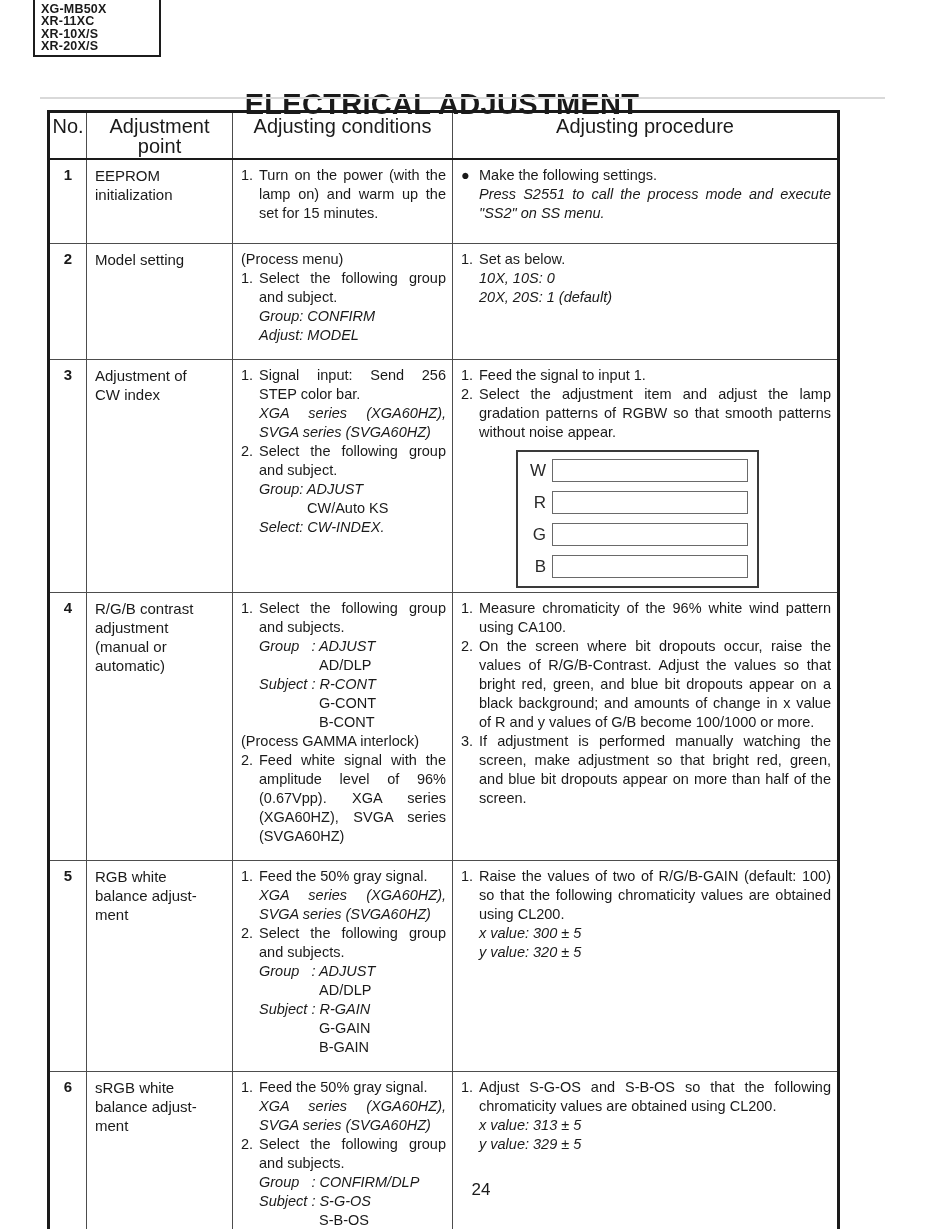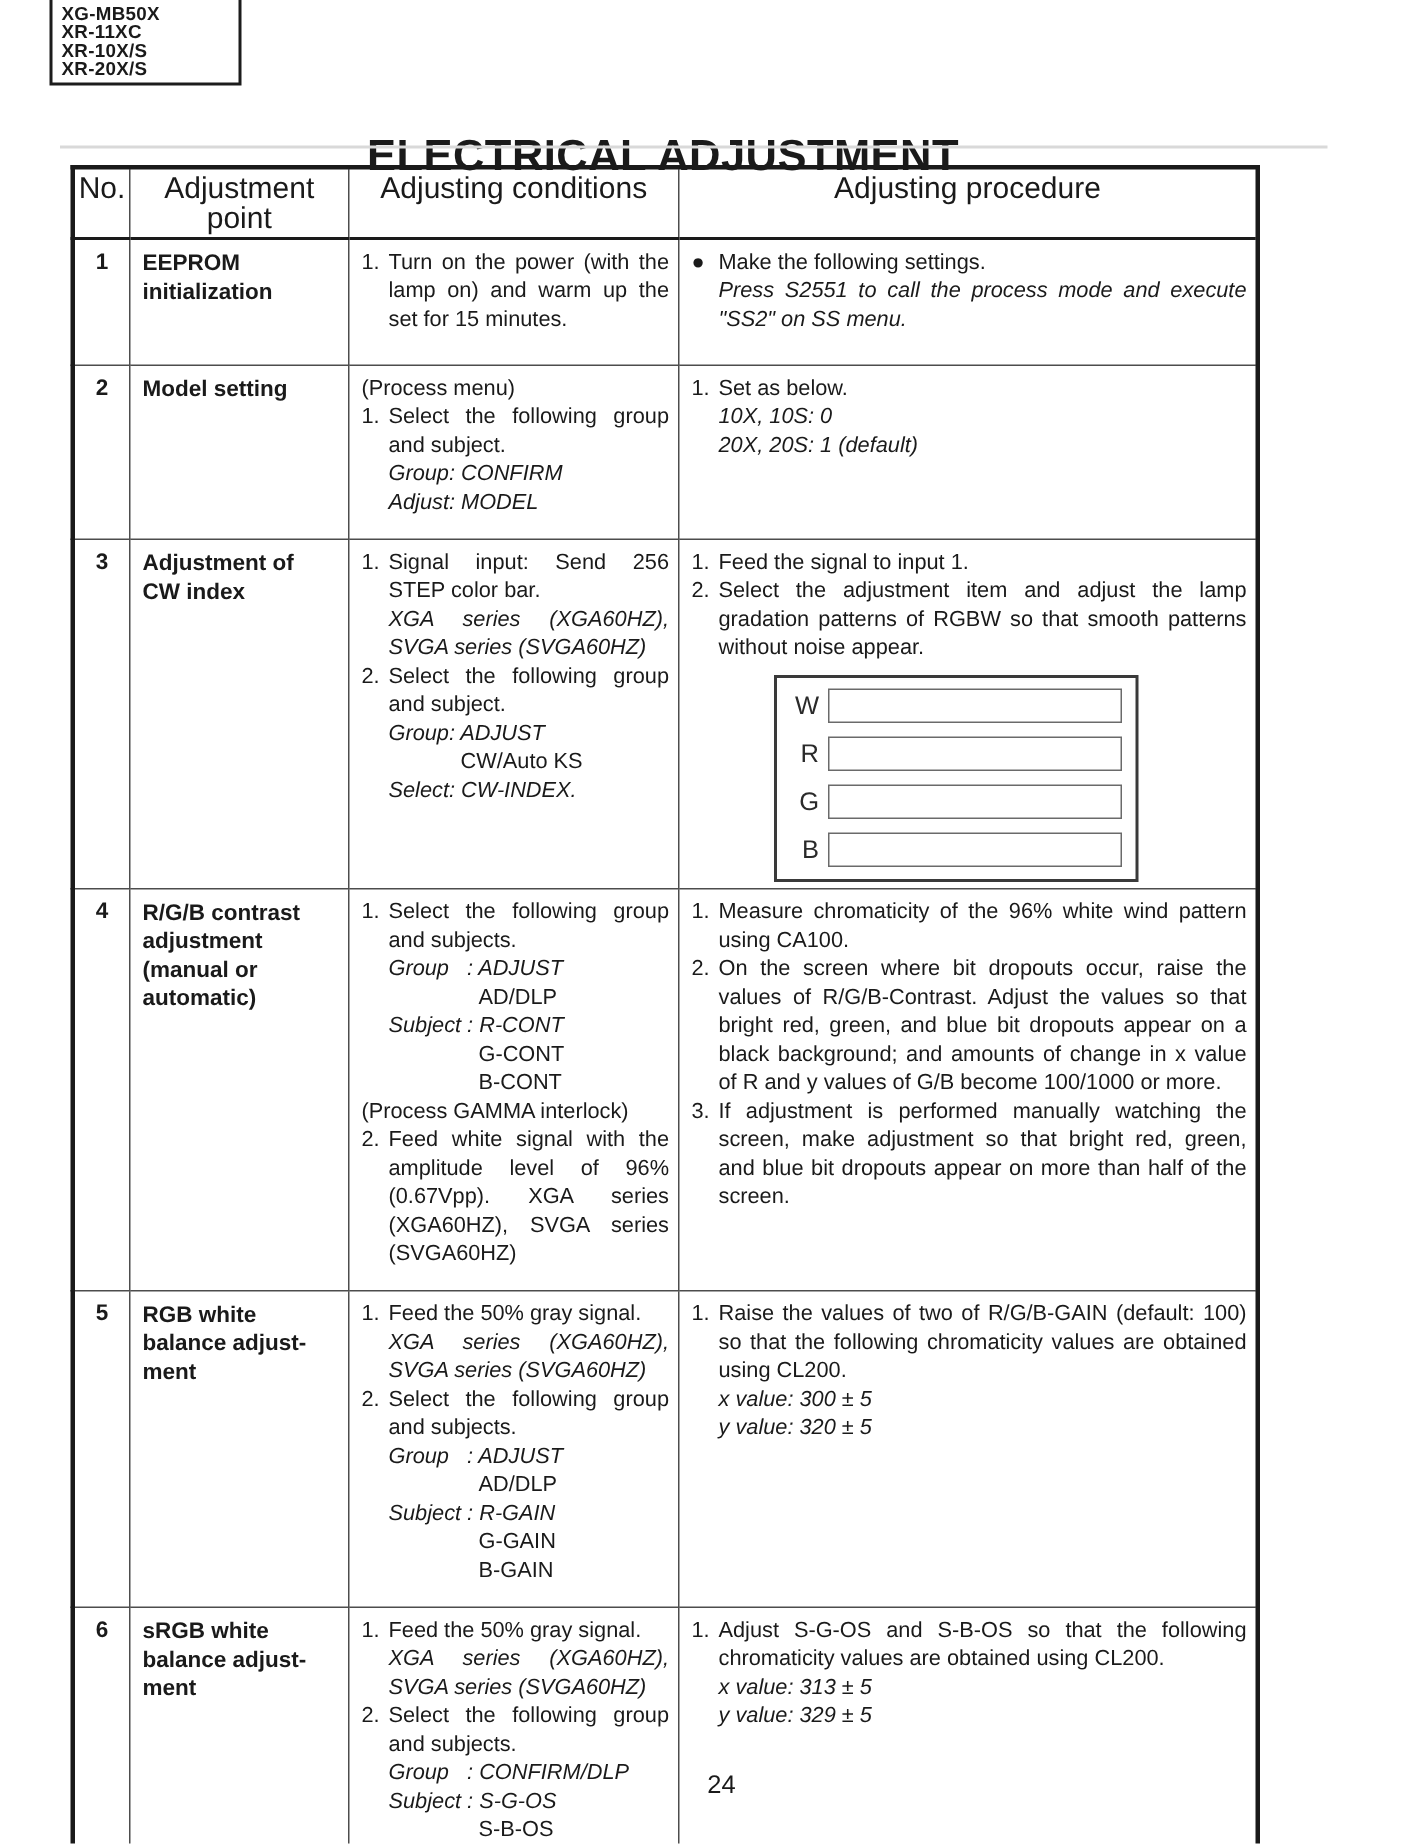--- a/index.html
+++ b/index.html
@@ -40,21 +40,21 @@
     border-bottom:2px solid #1a1a1a;
     height:24px;padding:3px 2px 2px 2px;
     font-size:20px;font-weight:normal;text-align:center;
     line-height:20px;
   }
   td.c-no{
     text-align:center;font-weight:bold;font-size:15px;
     padding-top:6px;
   }
   td.c-point{
-    font-weight:bold;font-size:15px;line-height:19px;
+    font-weight:normal;font-size:15px;line-height:19px;
     padding:6px 4px 4px 8px;
     margin-left:25px;
   }
   td.c-cond, td.c-proc{
     font-size:14.5px;line-height:19px;
     padding:6px 6px 4px 8px;
   }
   
   tbody tr:nth-child(1) td{height:73px;}
   tbody tr:nth-child(2) td{height:105px;}

